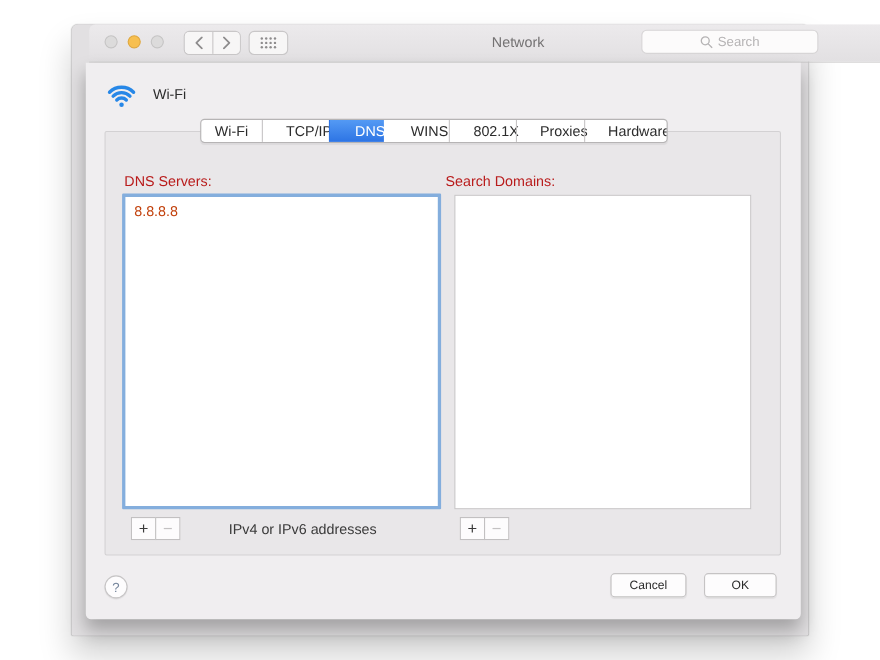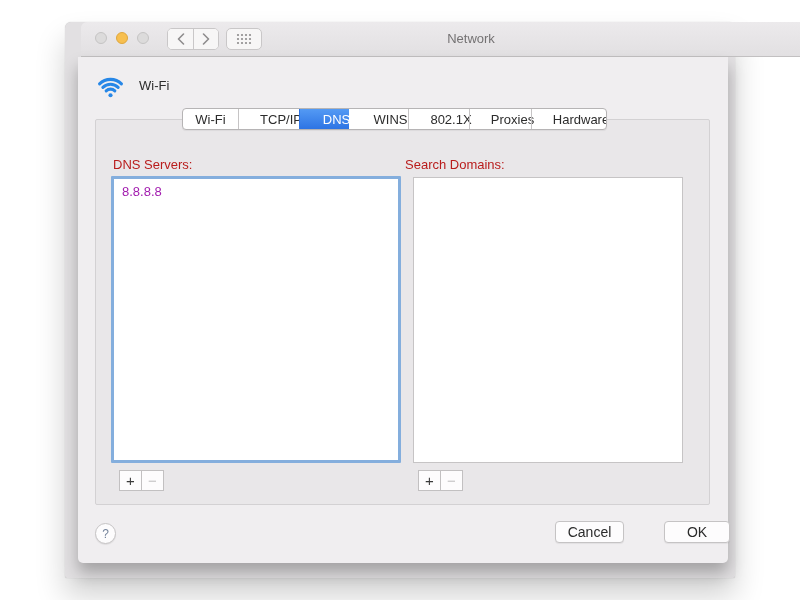--- a/index.html
+++ b/index.html
@@ -59,45 +59,45 @@
   .tabseg + .tabseg { border-left:1px solid #c6c4c5;padding-left:24px; }
   .tabseg.selected { background:linear-gradient(#549af4,#2d74e4); color:#ffffff;
                      border-left-color:#2d74e4; }
   .tabseg.after-selected { border-left:none; }
 
   .collabel { position:absolute; top:100px; font-size:13px; color:#b91c1c; }
 
   .dnslist { position:absolute; left:33px; top:119px; width:290px; height:287px;
              background:#ffffff; border:3px solid #84aedd; border-radius:1px;
              padding:3px 0 0 8px; }
-  .dnsitem { font-size:13px; color:#a21caf; line-height:20px; }
+  .dnsitem { font-size:13px; color:#c2410c; line-height:20px; }
 
   .domainlist { position:absolute; left:335px; top:120px; width:270px; height:286px;
                 background:#ffffff; border:1px solid #c6c4c5; }
 
   .pmrow { position:absolute; top:413px; display:flex; }
   .pmbtn { width:23px; height:21px; background:#fdfcfd; border:1px solid #c2c0c1;
            font-size:15px; color:#3a3a3a; display:flex; align-items:center;
            justify-content:center; line-height:1; }
   .pmbtn.minus { margin-left:-1px; color:#c3c1c2; }
 
   .hint { position:absolute; left:130px; top:416px; font-size:13px; color:#3a3a3a; }
 
   .helpbtn { position:absolute; left:17px; top:466px; width:21px; height:21px;
              border-radius:50%; background:#fdfcfd; border:1px solid #c6c4c5;
              display:flex; align-items:center; justify-content:center;
              font-size:12px; color:#74849b; box-shadow:0 1px 1px rgba(0,0,0,.08); }
 
   .pushbtn { position:absolute; top:464px; height:22px; background:#fdfcfd;
-             border:1px solid #c5c3c4; border-radius:4px; font-size:14px;
+             border:1px solid #c5c3c4; border-radius:4px; font-size:11px;
              color:#2b2b2b; display:flex; align-items:center; justify-content:center;
              box-shadow:0 1px 1px rgba(0,0,0,.06);
              font-family:"Liberation Sans", sans-serif; }
   .cancel { left:477px; width:69px; }
-  .ok     { left:562px; width:66px;margin-left:24px; }
+  .ok     { left:562px; width:66px; }
 </style>
 </head>
 <body>
 
 <div class="stage">
   <div class="window">
 
     <div class="titlebar">
       <span class="light l1"></span>
       <span class="light l2"></span>
@@ -130,20 +130,27 @@
             <circle cx="2" cy="10" r="1.1"></circle>
               <circle cx="6" cy="10" r="1.1"></circle>
               <circle cx="10" cy="10" r="1.1"></circle>
               <circle cx="14" cy="10" r="1.1"></circle>
           </g>
         </svg>
       </button>
 
       <div class="wintitle">Network</div>
 
+      <div class="searchfield">
+        <svg width="12" height="12" viewBox="0 0 14 14">
+            <circle cx="6" cy="6" r="4.2" fill="none" stroke="#b5b3b4" stroke-width="1.4"></circle>
+            <line x1="9.2" y1="9.2" x2="13" y2="13" stroke="#b5b3b4" stroke-width="1.4" stroke-linecap="round"></line>
+          </svg>
+        <span>Search</span>
+      </div>
     </div>
 
     <div class="sheet">
 
       <div class="wifi-head">
         <svg width="33" height="28" viewBox="0 0 32 27">
           <g fill="none" stroke="#2787e7" stroke-width="3" stroke-linecap="round">
             <path d="M5.4 12.4 A15 15 0 0 1 26.6 12.4"></path>
             <path d="M8.6 15.8 A10.5 10.5 0 0 1 23.4 15.8"></path>
             <path d="M11.8 19.2 A6 6 0 0 1 20.2 19.2"></path>
@@ -172,20 +179,21 @@
         <div class="dnsitem">8.8.8.8</div>
       </div>
 
       <div class="domainlist"></div>
 
       <div class="pmrow" style="left:41px">
         <button class="pmbtn">+</button>
         <button class="pmbtn minus">−</button>
       </div>
 
+      <div class="hint">IPv4 or IPv6 addresses</div>
 
       <div class="pmrow" style="left:340px">
         <button class="pmbtn">+</button>
         <button class="pmbtn minus">−</button>
       </div>
 
       <button class="helpbtn">?</button>
       <button class="pushbtn cancel">Cancel</button>
       <button class="pushbtn ok">OK</button>
 

